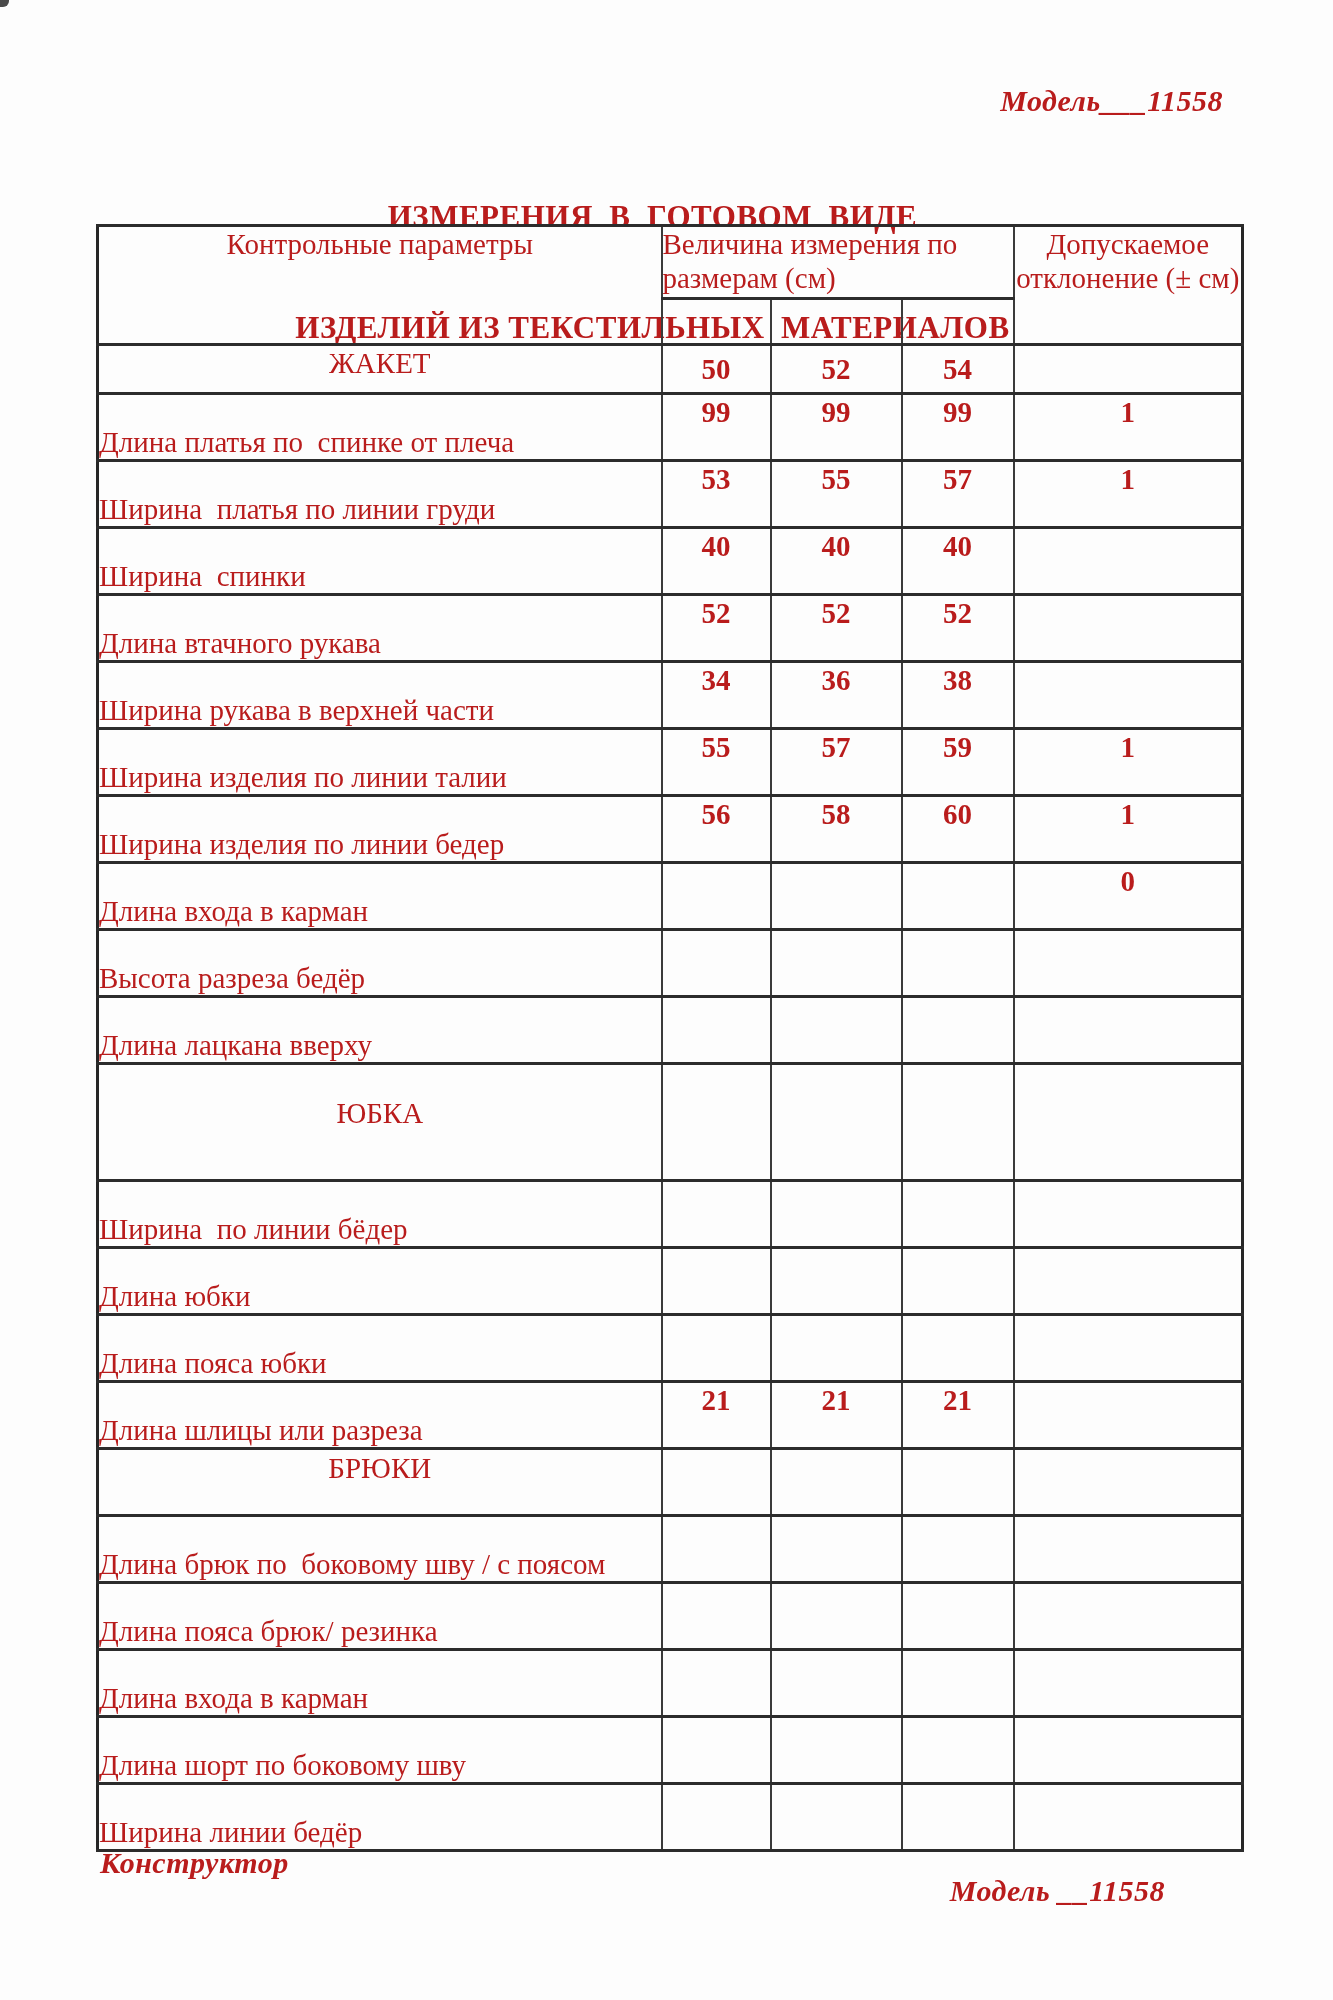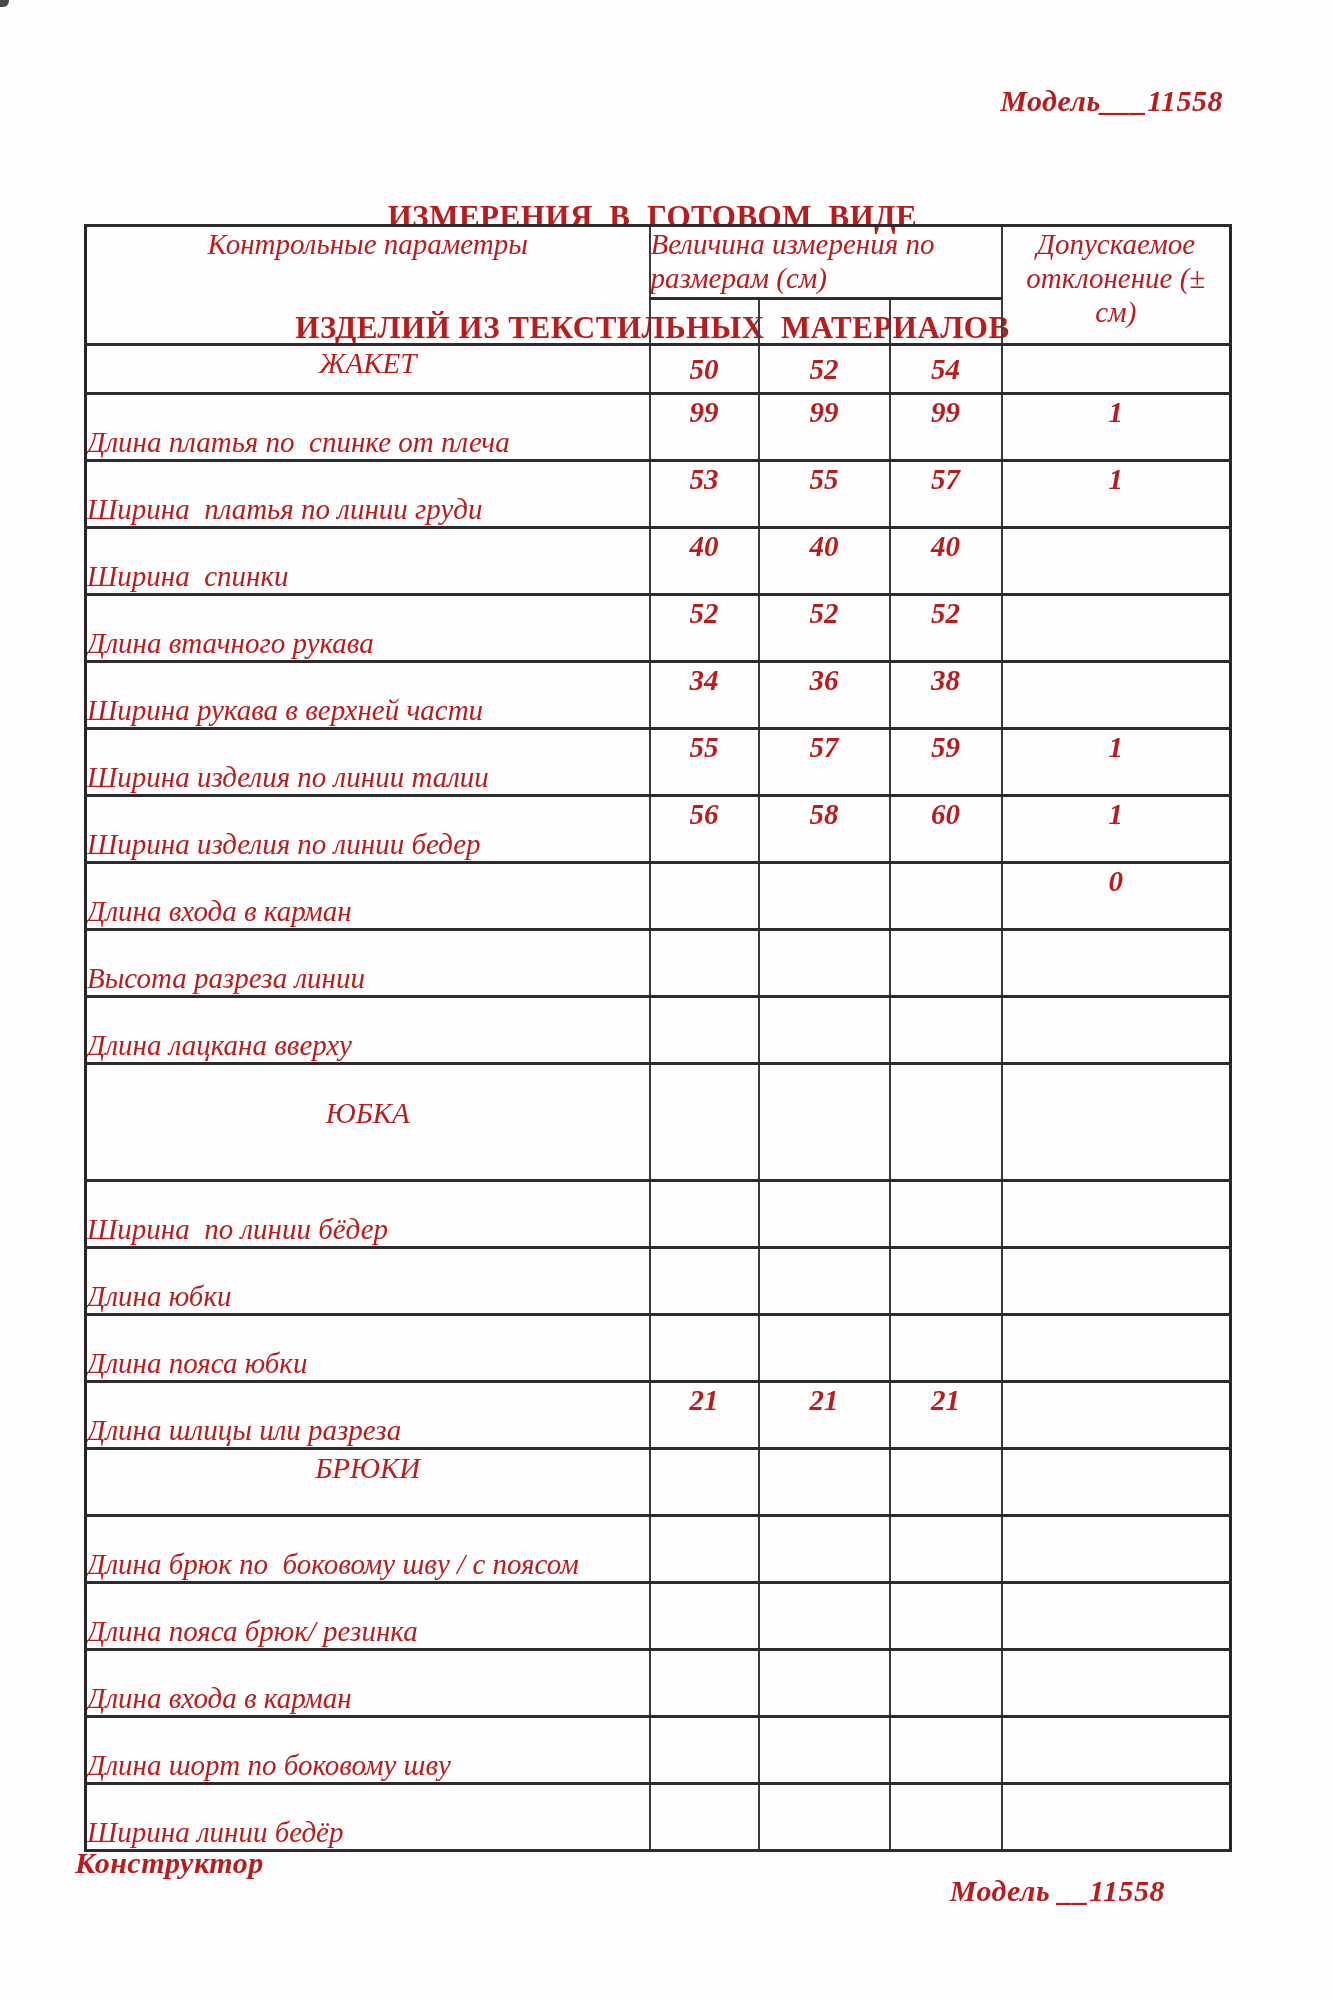--- a/index.html
+++ b/index.html
@@ -19,24 +19,23 @@
     position:absolute;top:84px;right:110px;
     font-size:30px;font-weight:bold;font-style:italic;
     letter-spacing:.5px;white-space:pre;
   }
   .title{
     position:absolute;top:124px;left:80px;width:1145px;
     text-align:center;font-weight:bold;font-size:31px;line-height:37px;
     letter-spacing:.5px;white-space:pre-wrap;
   }
   table.meas{
-    position:absolute;top:224px;left:84px;width:1145px;
+    position:absolute;top:224px;left:96px;width:1145px;
     border-collapse:collapse;table-layout:fixed;
     border:3px solid #262626;
-    font-style:italic;
   }
   table.meas td{
     border-left:2px solid #3a3a3a;border-right:2px solid #3a3a3a;
     border-top:3px solid #2c2c2c;border-bottom:3px solid #2c2c2c;
     padding:0;font-size:29px;line-height:34px;overflow:hidden;
   }
   
   .h-params{vertical-align:top;text-align:center;padding:8px 40px 0 0;}
   .h-sizes{vertical-align:top;text-align:left;height:70px;padding:6px 34px 0 34px;line-height:36px;}
   .h-tol{vertical-align:top;text-align:center;padding:8px 4px 0 4px;line-height:36px;}
@@ -56,21 +55,21 @@
   }
   .r-jacket .c-section{vertical-align:middle;padding-bottom:12px;}
   .r-tall .c-section{vertical-align:middle;padding-bottom:18px;}
   .r-mid .c-section{vertical-align:bottom;padding-bottom:29px;}
   .c-val,.c-tol{
     vertical-align:top;text-align:center;
     font-weight:bold;font-size:30px;padding-top:5px;
   }
   .r-jacket .c-val{padding-top:0;}
   .footer-left{
-    position:absolute;top:1846px;left:75px;
+    position:absolute;top:1846px;left:100px;
     font-size:30px;font-style:italic;font-weight:600;letter-spacing:.5px;
   }
   .model-bottom{
     position:absolute;top:1874px;right:168px;
     font-size:30px;font-weight:bold;font-style:italic;
     letter-spacing:.5px;white-space:pre;
   }
 </style>
 </head>
 <body>
@@ -164,21 +163,21 @@
           <td class="c-tol">1</td>
         </tr>
         <tr class="r-data">
           <td class="c-label">Длина входа в карман</td>
           <td class="c-val"></td>
           <td class="c-val"></td>
           <td class="c-val"></td>
           <td class="c-tol">0</td>
         </tr>
         <tr class="r-data">
-          <td class="c-label">Высота разреза линии</td>
+          <td class="c-label">Высота разреза бедёр</td>
           <td class="c-val"></td>
           <td class="c-val"></td>
           <td class="c-val"></td>
           <td class="c-tol"></td>
         </tr>
         <tr class="r-data">
           <td class="c-label">Длина лацкана вверху</td>
           <td class="c-val"></td>
           <td class="c-val"></td>
           <td class="c-val"></td>

